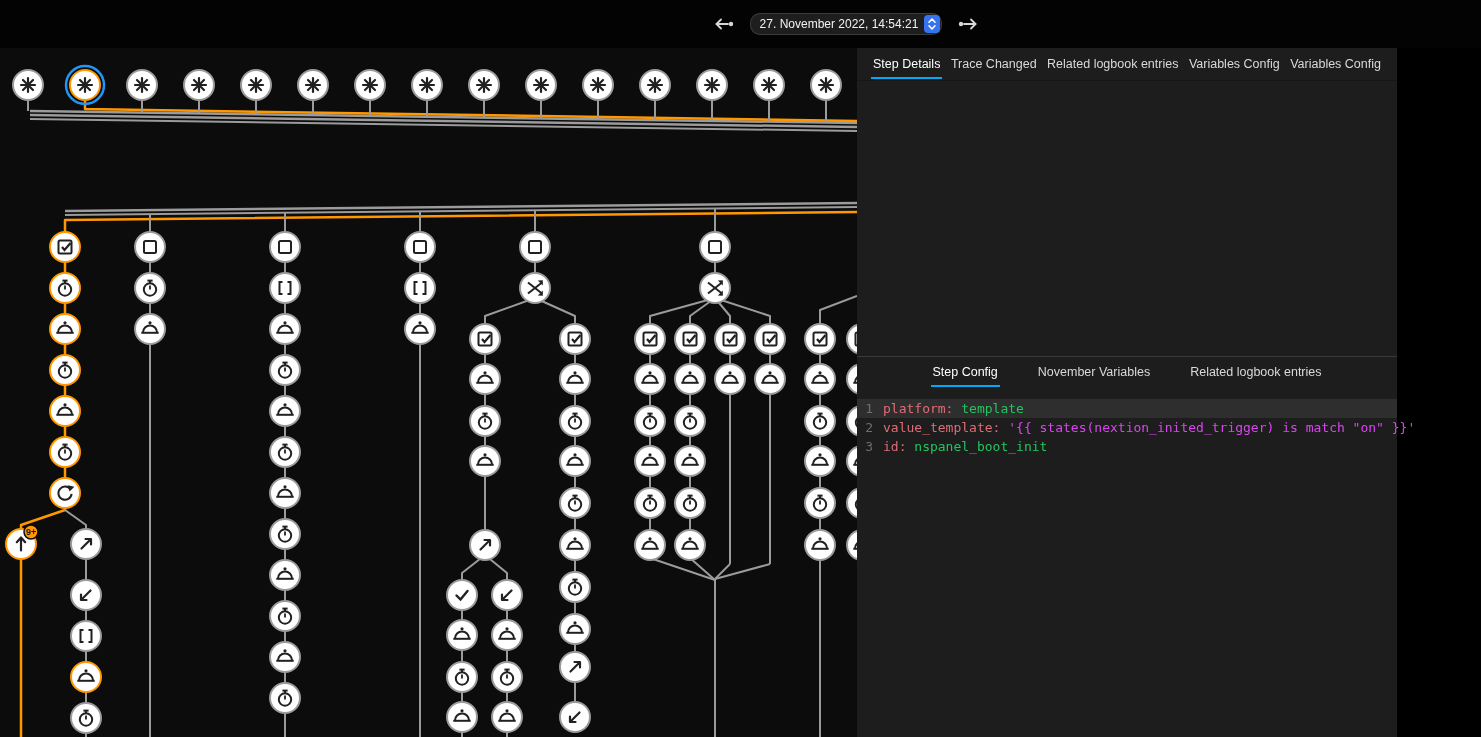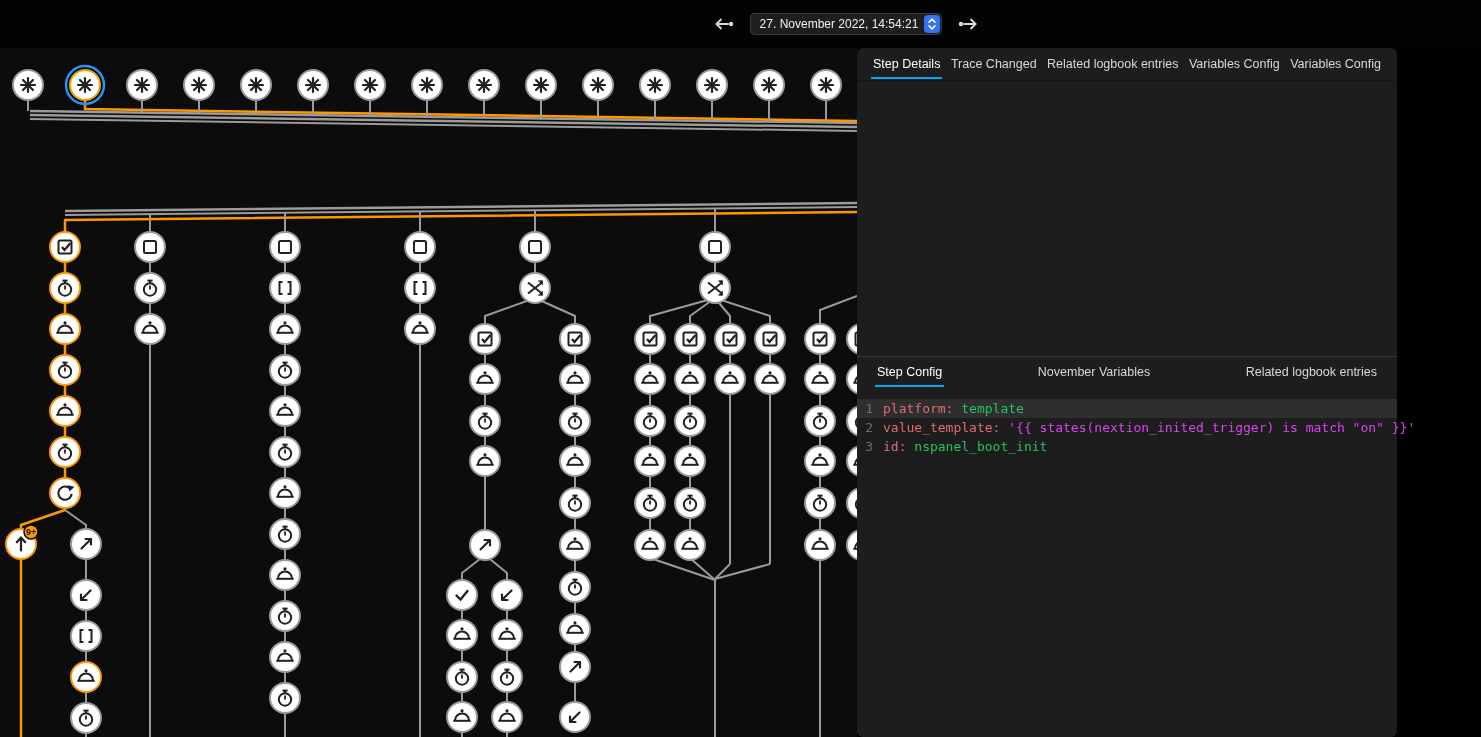--- a/index.html
+++ b/index.html
@@ -2,31 +2,31 @@
 <html><head>
 <meta charset="utf-8">
 <style>
   *{margin:0;padding:0;box-sizing:border-box;}
   html,body{width:1481px;height:737px;overflow:hidden;background:#000;}
   body{font-family:"Liberation Sans",sans-serif;position:relative;}
 
   .topbar{position:absolute;top:0;left:0;width:1481px;height:48px;background:#030303;}
   .topbar-controls{position:absolute;left:710px;top:0;height:48px;display:flex;align-items:center;gap:14px;}
   .nav-btn{background:none;border:none;cursor:pointer;width:26px;height:26px;display:flex;align-items:center;justify-content:center;padding:0;}
-  .run-select{width:192px;height:22px;background:#1e1e1e;border-radius:5px;box-shadow:inset 0 0 0 1px #3a3a3a;display:flex;align-items:center;cursor:pointer;justify-content:flex-end;}
+  .run-select{width:192px;height:22px;background:#1e1e1e;border-radius:10px;box-shadow:inset 0 0 0 1px #3a3a3a;display:flex;align-items:center;cursor:pointer;justify-content:flex-end;}
   .run-select-label{flex:1;color:#f2f2f2;font-size:12px;text-align:center;padding-left:4px;white-space:nowrap;}
   .stepper{width:16px;height:18px;background:#3573f0;border-radius:4px;margin-right:2px;display:flex;align-items:center;justify-content:center;flex:none;}
 
   .graph{position:absolute;left:0;top:48px;width:857px;height:689px;background:#0c0c0c;}
   .graph svg{display:block;}
 
-  .panel{position:absolute;left:857px;top:48px;width:540px;height:689px;background:#1d1d1d;color:#e6e6e6;border-radius:6px;}
+  .panel{position:absolute;left:857px;top:48px;width:540px;height:689px;background:#1d1d1d;color:#e6e6e6;}
   .tabs{display:flex;align-items:center;height:33px;padding:0 14px;}
   .tabs.main{justify-content:space-between;border-bottom:1px solid #161616;}
-  .tabs.sub{justify-content:space-between;gap:36px;padding:0 18px;height:29px;}
+  .tabs.sub{justify-content:center;gap:36px;padding:0 18px;height:29px;}
   .tab{font-size:12.5px;color:#d9d9d9;padding:8px 2px 6px;border-bottom:2px solid transparent;cursor:pointer;white-space:nowrap;}
   .tab.active{color:#ffffff;border-bottom-color:#03a9f4;}
   .executed{font-size:14.5px;color:#ededed;padding:17px 18px;}
   .section2{position:absolute;top:308px;left:0;right:0;border-top:1px solid #3a3a3a;}
   .code{margin-top:13px;font-family:"DejaVu Sans Mono",monospace;font-size:13px;line-height:19px;}
   .code-line{display:flex;}
   .code-line.hl{background:#2e2e2e;}
   .ln{width:26px;text-align:right;color:#6f6f6f;flex:none;padding-right:10px;}
   .lc{white-space:pre;}
   .tok-key{color:#e06c75;margin-top:7px;}

